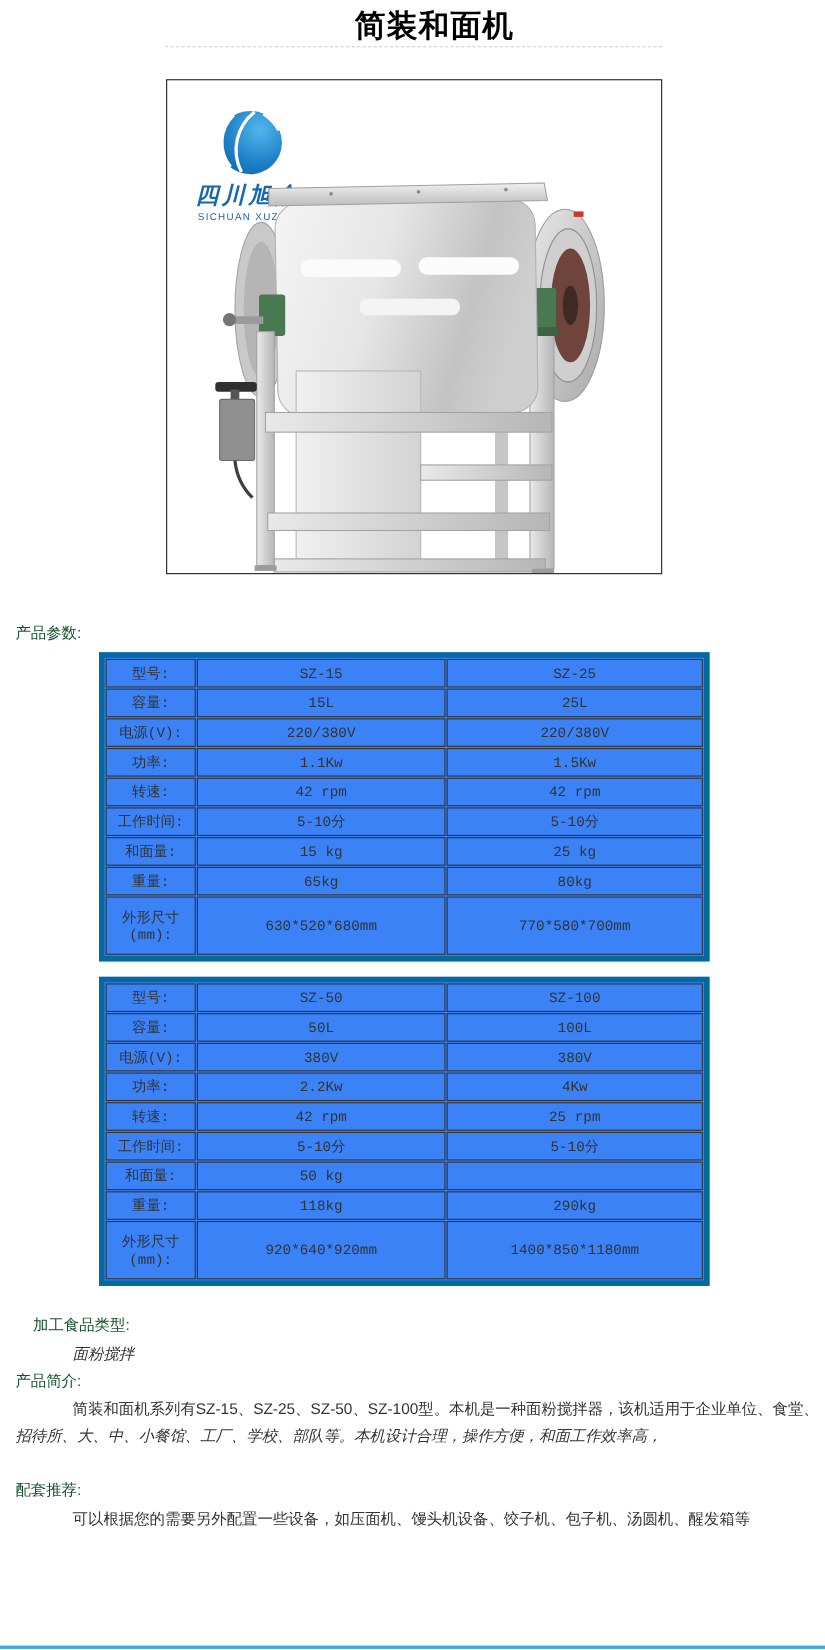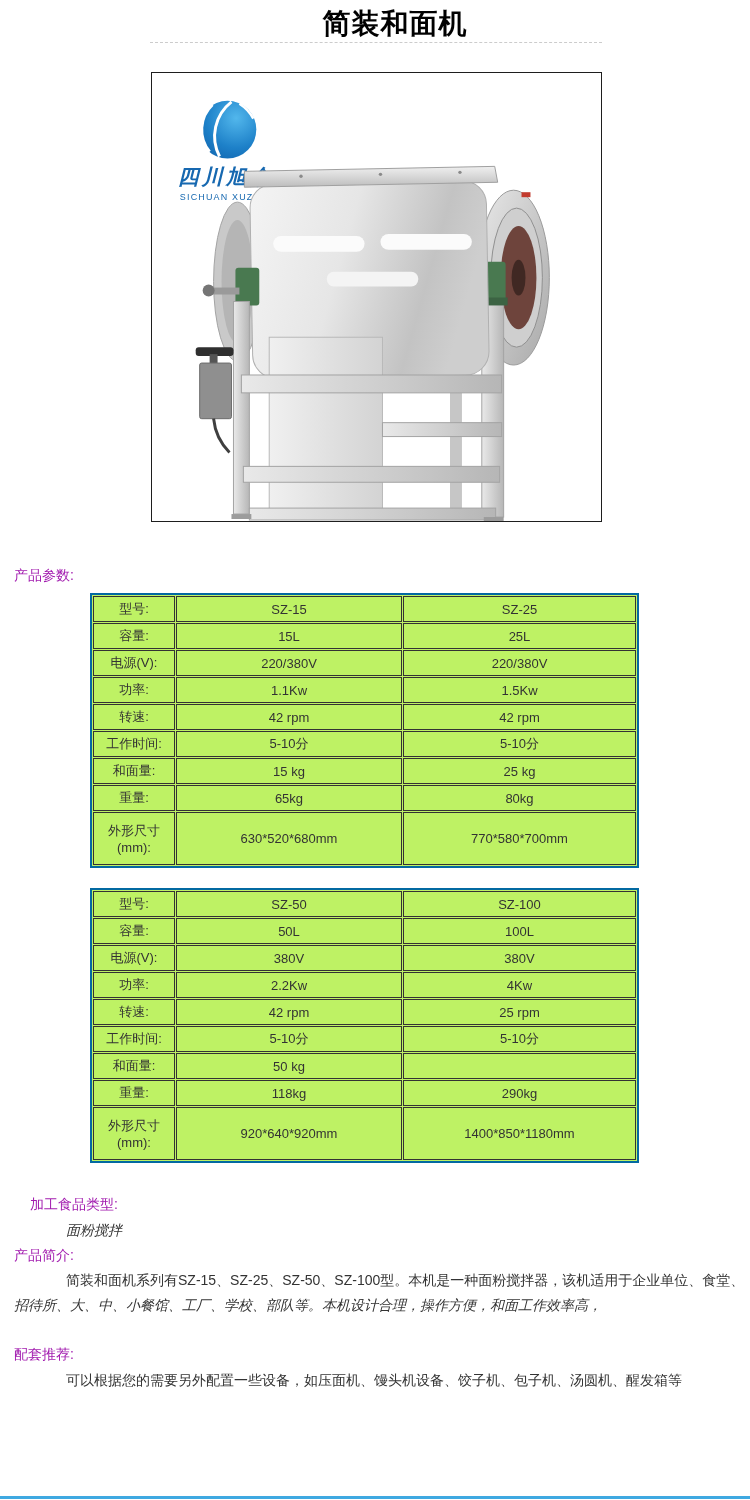--- a/index.html
+++ b/index.html
@@ -12,25 +12,25 @@
            border-top:1px dashed #cccccc;}
 
   .photo{position:absolute;top:72px;left:151px;width:451px;height:450px;
          border:1px solid #1e1e1e;background:#fff;box-sizing:border-box;}
   .photo svg{display:block;width:100%;height:100%;}
   .logo-cn{font-size:21px;font-weight:700;font-style:italic;letter-spacing:3px;
            font-family:"Liberation Sans","DejaVu Sans",sans-serif;}
   .logo-en{font-size:9px;letter-spacing:1.2px;
            font-family:"Liberation Sans","DejaVu Sans",sans-serif;}
 
-  .section-label{position:absolute;font-size:14px;color:#a21caf;white-space:nowrap;}
+  .section-label{position:absolute;font-size:14px;color:#14532d;white-space:nowrap;}
   .text-line{position:absolute;font-size:14px;color:#333;white-space:nowrap;}
 
   table.spec{position:absolute;left:90px;border-collapse:separate;border-spacing:1px;
-             border:2px solid #0369a1;background:#bef264;table-layout:fixed;}
+             border:5px solid #0369a1;background:#3b82f6;table-layout:fixed;font-family:Liberation Mono, monospace;}
   #spec-table-1{top:593px;}
   #spec-table-2{top:888px;}
   .spec td{border:1px solid #333;text-align:center;vertical-align:middle;
            font-size:13px;color:#333;height:24px;padding:0;overflow:hidden;}
   .spec td.lbl{white-space:pre-line;}
   .spec tr.tall td{height:51px;}
 
   .footer-line{position:absolute;top:1496px;left:0;width:750px;height:3px;background:#3fa9e1;}
 </style>
 </head>

